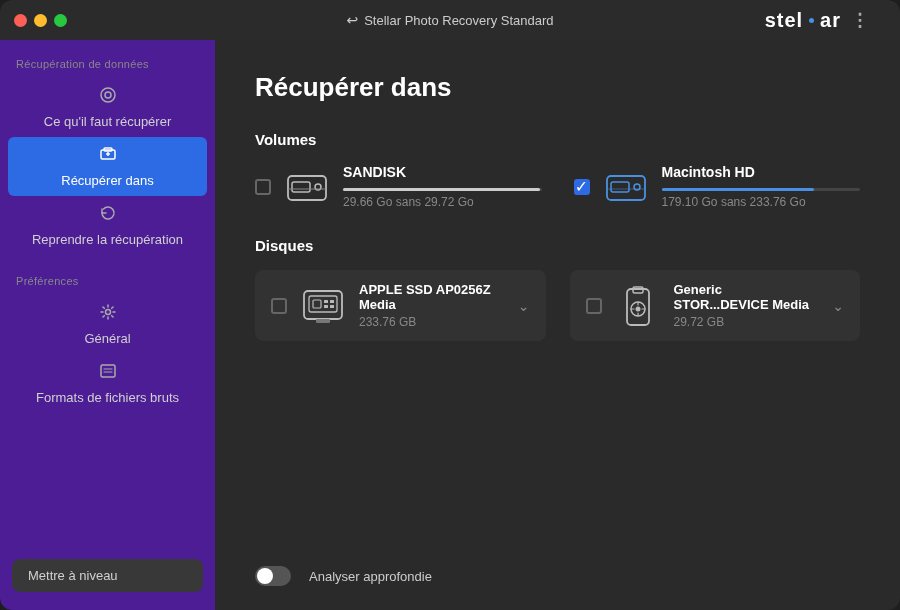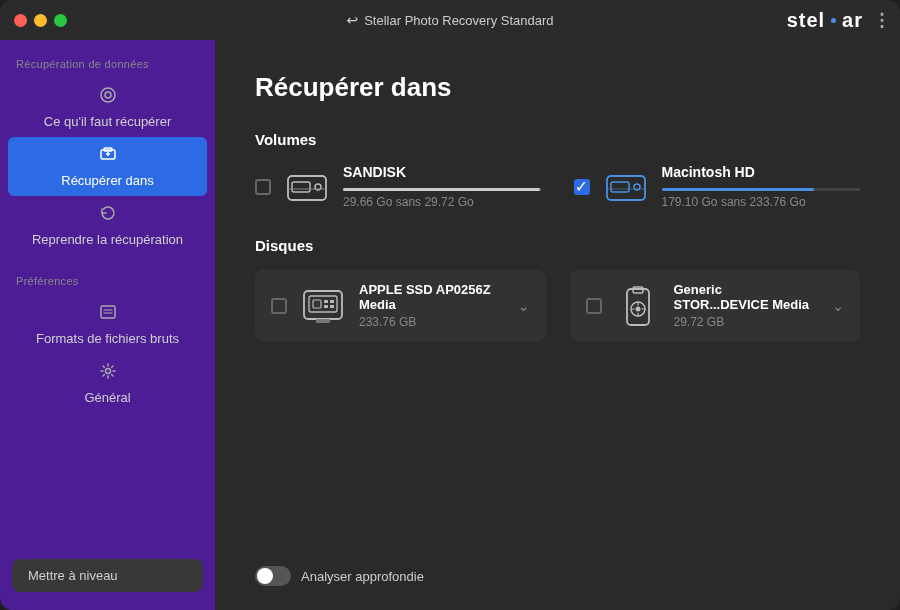--- a/index.html
+++ b/index.html
@@ -54,21 +54,21 @@
       gap: 6px;
       font-size: 13px;
       color: #ccc;
     }
     .titlebar-icon {
       font-size: 14px;
     }
 
     .stellar-logo {
       position: absolute;
-      right: 8px;
+      right: 30px;
       display: flex;
       align-items: center;
       gap: 6px;
       color: #fff;
       font-size: 20px;
       font-weight: 600;
       letter-spacing: 1px;
     }
     .stellar-logo .dot {
       width: 5px;
@@ -298,21 +298,21 @@
       display: flex;
       align-items: center;
       justify-content: space-between;
       margin-top: auto;
       padding-top: 8px;
     }
 
     .toggle-row {
       display: flex;
       align-items: center;
-      gap: 10px;
+      gap: 18px;
     }
 
     .toggle {
       width: 36px;
       height: 20px;
       background: #555;
       border-radius: 10px;
       position: relative;
       cursor: pointer;
       flex-shrink: 0;
@@ -407,36 +407,36 @@
         </span>
         <span>Reprendre la récupération</span>
       </div>
 
       <div style="height:20px;"></div>
       <div class="sidebar-section-label">Préférences</div>
 
       <div class="sidebar-item" style="margin:0 8px; padding:8px 10px; border-radius:6px;">
         <span class="sidebar-item-icon">
           <svg width="18" height="18" viewBox="0 0 18 18" fill="none">
+            <circle cx="9" cy="9" r="2.5" stroke="#aaa" stroke-width="1.5"></circle>
+            <path d="M9 2v2M9 14v2M2 9h2M14 9h2M3.93 3.93l1.41 1.41M12.66 12.66l1.41 1.41M3.93 14.07l1.41-1.41M12.66 5.34l1.41-1.41" stroke="#aaa" stroke-width="1.5" stroke-linecap="round"></path>
+          </svg>
+        </span>
+        <span>Général</span>
+      </div>
+
+      <div class="sidebar-item" style="margin:0 8px; padding:8px 10px; border-radius:6px;">
+        <span class="sidebar-item-icon">
+          <svg width="18" height="18" viewBox="0 0 18 18" fill="none">
             <rect x="2" y="3" width="14" height="12" rx="1.5" stroke="#aaa" stroke-width="1.5"></rect>
             <line x1="5" y1="7" x2="13" y2="7" stroke="#aaa" stroke-width="1.2" stroke-linecap="round"></line>
             <line x1="5" y1="10" x2="13" y2="10" stroke="#aaa" stroke-width="1.2" stroke-linecap="round"></line>
           </svg>
         </span>
         <span>Formats de fichiers bruts</span>
-      </div>
-
-      <div class="sidebar-item" style="margin:0 8px; padding:8px 10px; border-radius:6px;">
-        <span class="sidebar-item-icon">
-          <svg width="18" height="18" viewBox="0 0 18 18" fill="none">
-            <circle cx="9" cy="9" r="2.5" stroke="#aaa" stroke-width="1.5"></circle>
-            <path d="M9 2v2M9 14v2M2 9h2M14 9h2M3.93 3.93l1.41 1.41M12.66 12.66l1.41 1.41M3.93 14.07l1.41-1.41M12.66 5.34l1.41-1.41" stroke="#aaa" stroke-width="1.5" stroke-linecap="round"></path>
-          </svg>
-        </span>
-        <span>Général</span>
       </div>
 
       <div class="sidebar-gap"></div>
 
       <button class="upgrade-btn">Mettre à niveau</button>
     </div>
 
     <div class="main">
       <div class="page-title">Récupérer dans</div>
 

